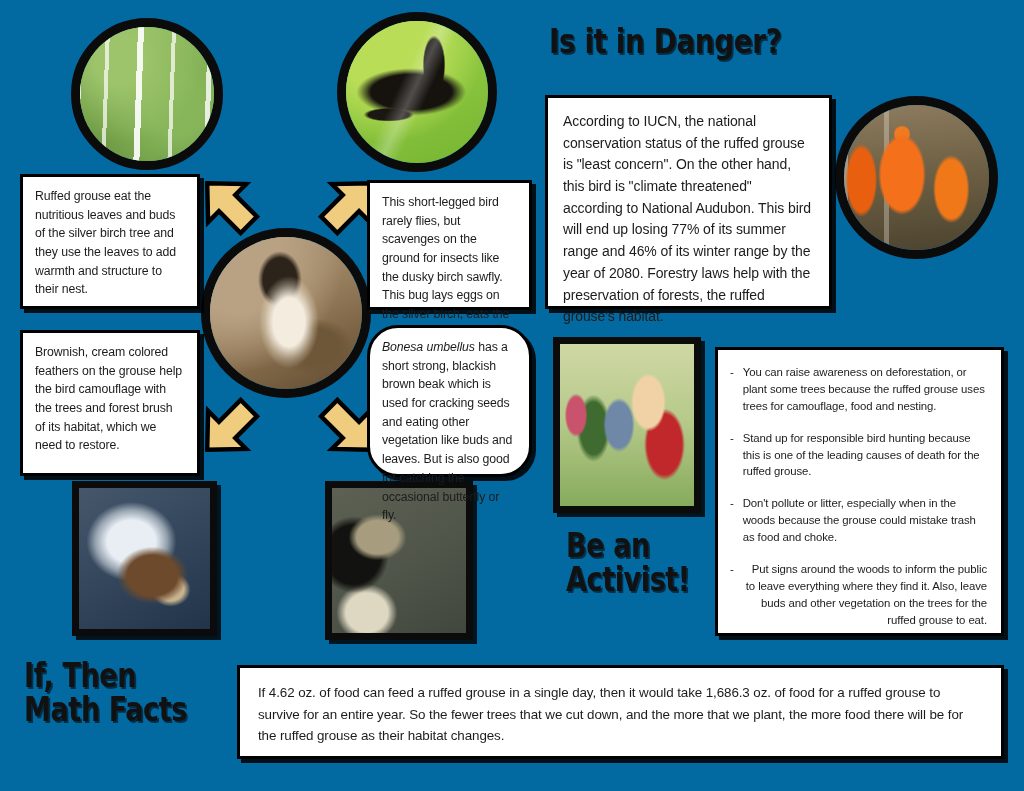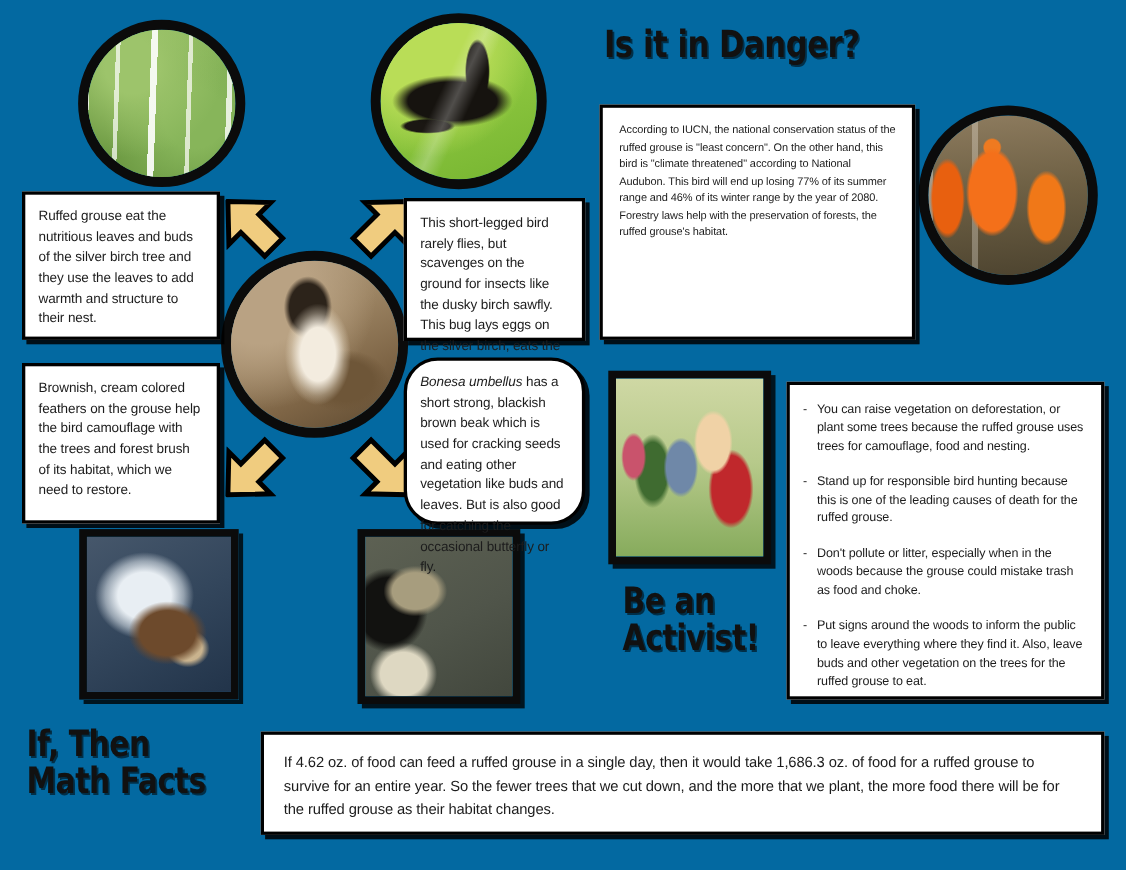--- a/index.html
+++ b/index.html
@@ -221,41 +221,41 @@
   <div class="textbox" style="left:367px; top:180px; width:165px; height:130px;">
     <p>This short-legged bird rarely flies, but scavenges on the ground for insects like the dusky birch sawfly. This bug lays eggs on the silver birch, eats the tree and later on lives near it.</p>
   </div>
 
   <div class="textbox" style="left:367px; top:325px; width:165px; height:152px;border-radius:31px;">
     <p>
       <span class="ital">Bonesa umbellus</span><span> has a short strong, blackish brown beak which is used for cracking seeds and eating other vegetation like buds and leaves. But is also good for catching the occasional butterfly or fly.</span>
     </p>
   </div>
 
-  <div class="textbox" style="left:545px; top:95px; width:287px; height:214px; padding:13px 15px; font-size:10px; line-height:1.55;">
+  <div class="textbox" style="left:545px; top:95px; width:287px; height:214px; padding:13px 15px; font-size:14px; line-height:1.55;">
     <p>According to IUCN, the national conservation status of the ruffed grouse is "least concern". On the other hand, this bird is "climate threatened" according to National Audubon.  This bird will end up losing 77% of its summer range and 46% of its winter range by the year of 2080. Forestry laws help with the preservation of forests, the ruffed grouse's habitat.</p>
   </div>
 
   <div class="textbox" style="left:715px; top:347px; width:289px; height:289px; padding:14px 14px 14px 12px; font-size:11.4px; line-height:1.48;">
     <div>
       <div style="display:flex; gap:9px; margin-bottom:15px;">
         <span style="flex:0 0 auto;">-</span>
-        <span style="flex:1 1 auto;">You can raise vegetation on deforestation, or plant some trees because the ruffed grouse uses trees for camouflage, food and nesting.</span>
+        <span style="flex:1 1 auto;">You can raise awareness on deforestation, or plant some trees because the ruffed grouse uses trees for camouflage, food and nesting.</span>
       </div>
       <div style="display:flex; gap:9px; margin-bottom:15px;">
         <span style="flex:0 0 auto;">-</span>
         <span style="flex:1 1 auto;"> Stand up for responsible bird hunting because this is one of the leading causes of death for the ruffed grouse.</span>
       </div>
       <div style="display:flex; gap:9px; margin-bottom:15px;">
         <span style="flex:0 0 auto;">-</span>
         <span style="flex:1 1 auto;">Don't  pollute or litter, especially when in the woods because the grouse could mistake trash as food and choke.</span>
       </div>
       <div style="display:flex; gap:9px;">
         <span style="flex:0 0 auto;">-</span>
-        <span style="flex:1 1 auto;">Put signs around the woods to inform the public to leave everything where they find it. Also, leave buds and other vegetation on the trees for the ruffed grouse to eat.</span>
+        <span style="flex:1 1 auto;text-align:right;">Put signs around the woods to inform the public to leave everything where they find it. Also, leave buds and other vegetation on the trees for the ruffed grouse to eat.</span>
       </div>
     </div>
   </div>
 
   <div class="textbox" style="left:237px; top:665px; width:767px; height:94px; padding:14px 18px; font-size:13.4px; line-height:1.62;">
     <p> If 4.62 oz. of food can feed a ruffed grouse in a single day, then it would take 1,686.3 oz. of food for a ruffed grouse to survive for an entire year. So the fewer trees that we cut down, and the more that we plant, the more food there will be for the ruffed grouse as their habitat changes.</p>
   </div>
 
 </div>
 

